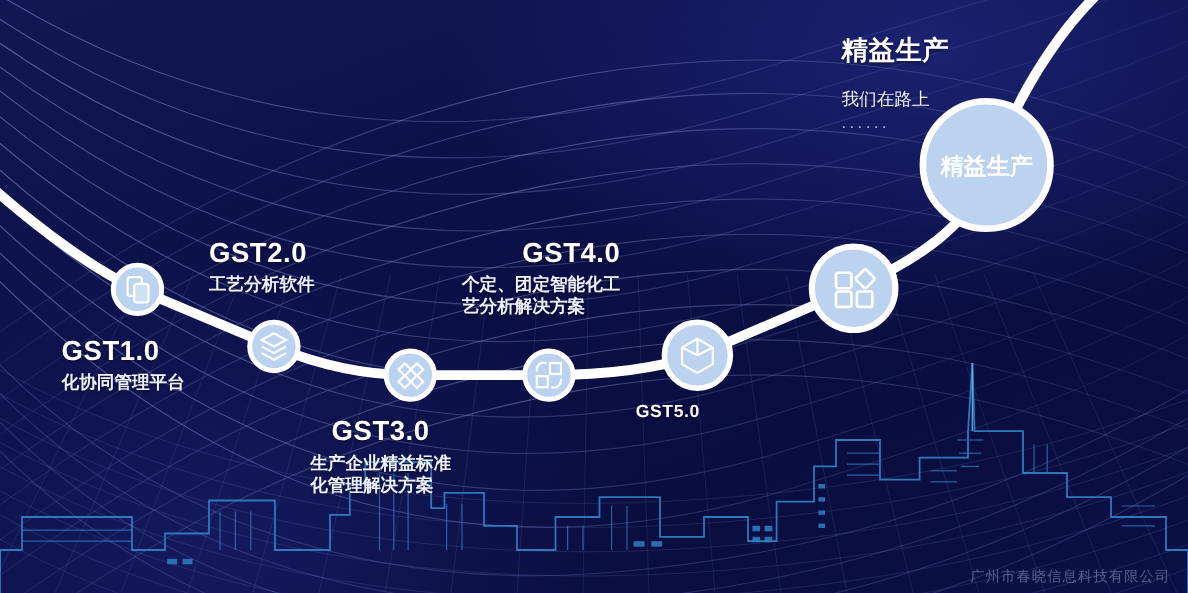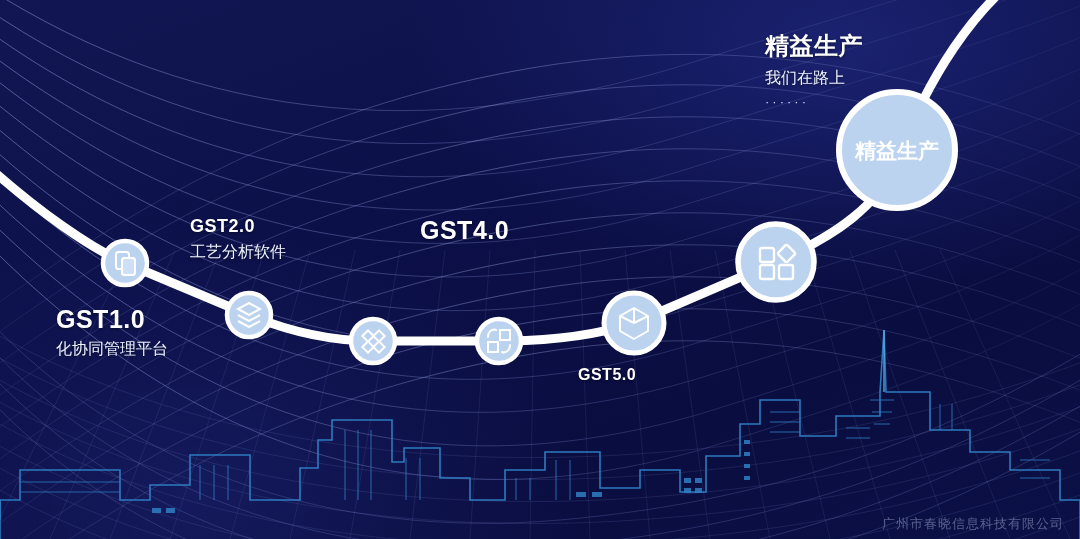--- a/index.html
+++ b/index.html
@@ -15,45 +15,45 @@
       radial-gradient(ellipse 600px 420px at 18% 92%, #141a5c 0%, rgba(20,26,92,0) 65%),
       linear-gradient(160deg,#121753 0%,#0c1049 38%,#0a0d3f 72%,#0b1046 100%);
   }
   .layer{position:absolute;left:0;top:0;width:1080px;height:539px;}
   .txtblock{position:absolute;color:#ffffff;}
   .title{
     font-weight:bold;letter-spacing:0.5px;white-space:nowrap;
     text-shadow:0 1px 3px rgba(0,0,0,0.45);
   }
   .sub{
-    font-weight:normal;color:#eef3ff;white-space:pre;line-height:1.22;
+    font-weight:bold;color:#eef3ff;white-space:pre;line-height:1.22;
     text-shadow:0 1px 3px rgba(0,0,0,0.45);
   }
   
   .n-gst1{left:56px;top:305px;}
   .n-gst1 .title{font-size:25px;}
   .n-gst1 .sub{font-size:16px;margin-top:5px;}
   .n-gst2{left:190px;top:216px;}
-  .n-gst2 .title{font-size:18px;}
+  .n-gst2 .title{font-size:25px;}
   .n-gst2 .sub{font-size:16px;margin-top:5px;}
   .n-gst3{left:282px;top:378px;}
   .n-gst3 .title{font-size:25px;text-align:center;}
   .n-gst3 .sub{font-size:16px;margin-top:5px;}
   .n-gst4{left:420px;top:216px;}
   .n-gst4 .title{font-size:25px;text-align:right;}
   .n-gst4 .sub{font-size:16px;margin-top:5px;}
   .n-gst5{left:578px;top:366px;}
   .n-gst5 .title{font-size:16px;text-align:left;}
   .n-gst5 .sub{font-size:16px;margin-top:5px;}
   .n-igst{left:790px;top:288px;}
   .n-igst .title{font-size:25px;}
   .n-igst .sub{font-size:16px;margin-top:5px;}
   .n-lean{left:765px;top:30px;}
   .n-lean .title{font-size:24px;}
-  .n-lean .sub{font-size:16px;margin-top:6px;font-weight:normal;}
+  .n-lean .sub{font-size:16px;margin-top:19px;font-weight:normal;}
   .n-lean .dots{font-size:13px;color:#cfd9f5;letter-spacing:3px;margin-top:6px;}
   .wm{
     position:absolute;right:16px;bottom:6px;
     font-size:13px;color:rgba(200,212,245,0.40);
     letter-spacing:1px;white-space:nowrap;margin-top:16px;
   }
 </style>
 </head>
 <body>
 
@@ -287,23 +287,30 @@
   <div class="txtblock n-gst1">
     <div class="title">GST1.0</div>
     <div class="sub">化协同管理平台</div>
   </div>
 
   <div class="txtblock n-gst2">
     <div class="title">GST2.0</div>
     <div class="sub">工艺分析软件</div>
   </div>
 
+  <div class="txtblock n-gst3">
+    <div class="title">GST3.0</div>
+    <div class="sub">生产企业精益标准
+化管理解决方案</div>
+  </div>
 
   <div class="txtblock n-gst4">
     <div class="title">GST4.0</div>
+    <div class="sub">个定、团定智能化工
+艺分析解决方案</div>
   </div>
 
   <div class="txtblock n-gst5">
     <div class="title">GST5.0</div>
   </div>
 
 
   <div class="wm">广州市春晓信息科技有限公司</div>
 
 </div>

